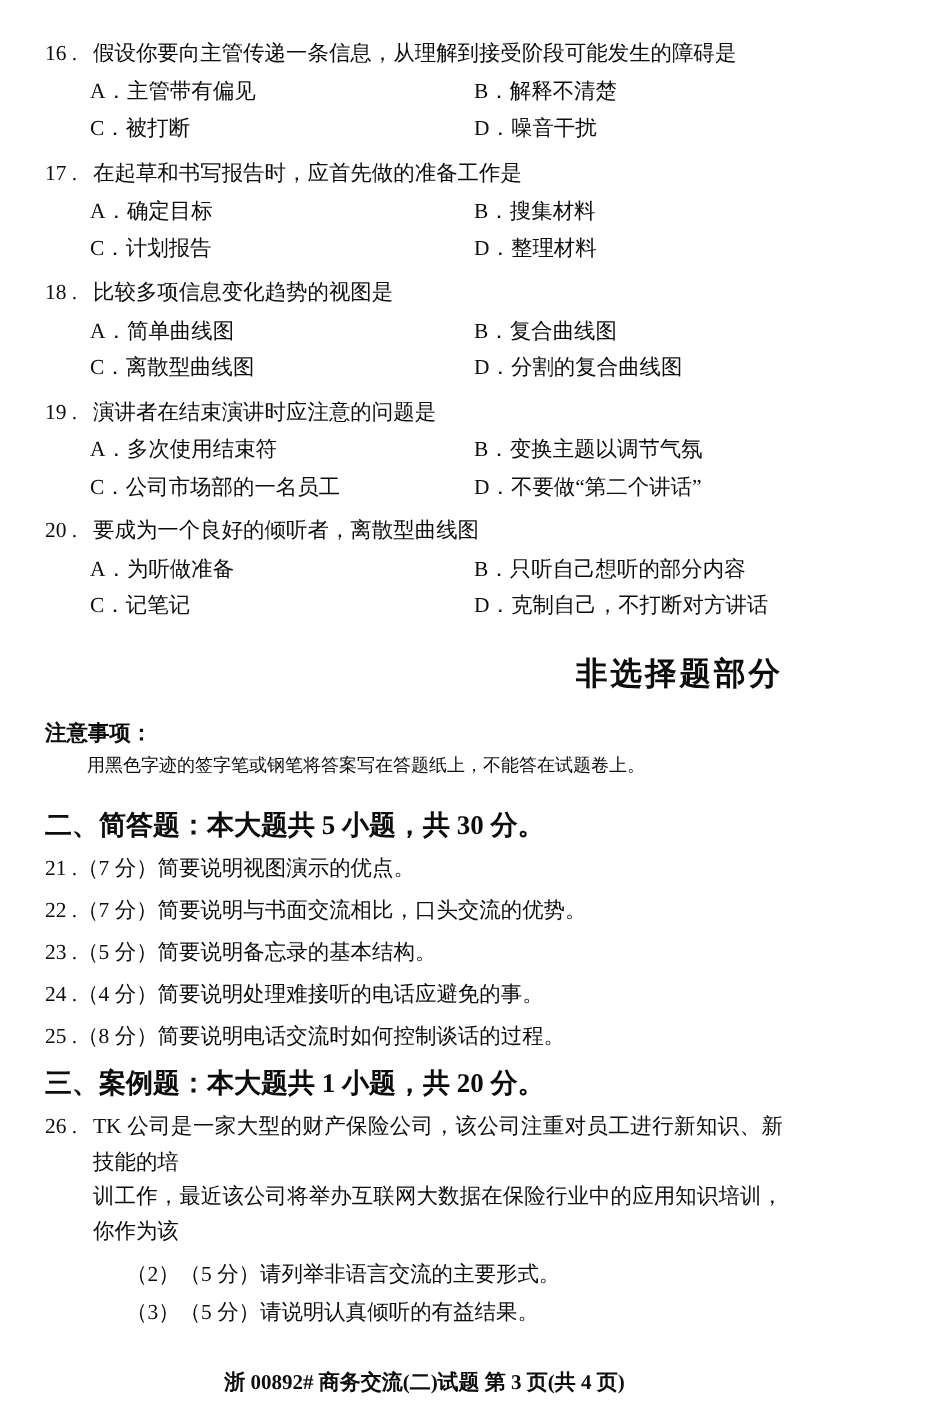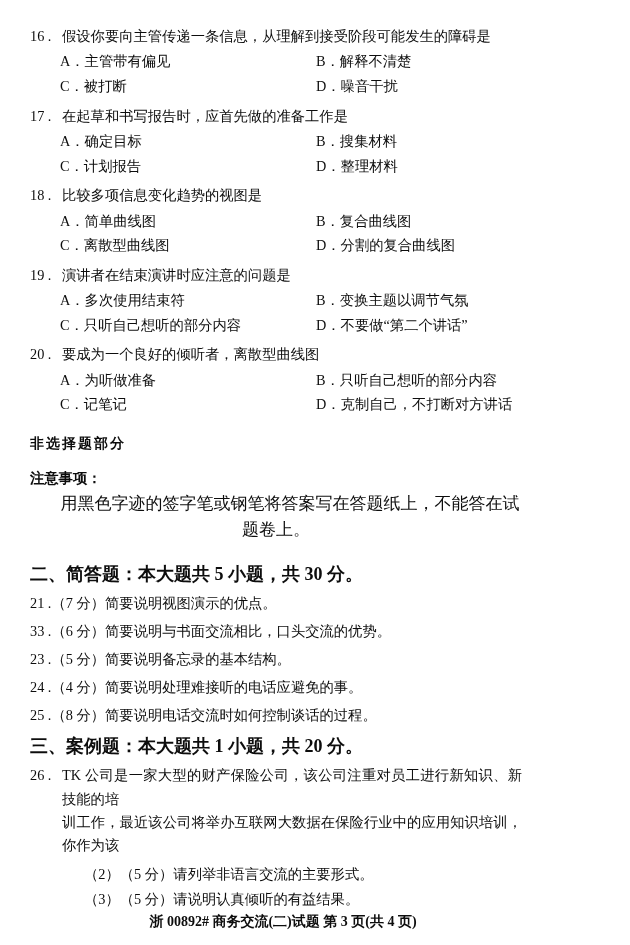--- a/index.html
+++ b/index.html
@@ -51,39 +51,38 @@
     white-space: nowrap;
   }
   .opt-b {
     flex: 1;
     padding-left: 4px;
     white-space: nowrap;
   }
 
   
   .section-title {
-    text-align: left;
-    font-size: 14px;
+    text-align: right;
+    font-size: 21px;
     font-weight: bold;
     letter-spacing: 2px;
     margin: 18px 0 16px 0;
     font-family: "Liberation Serif", "DejaVu Serif", serif;
   }
 
   .notice-label {
     font-size: 14.3px;
     font-weight: bold;
     margin-bottom: 3px;
   }
   .notice-body {
-    font-size: 17px;
+    font-size: 12px;
     text-indent: 28px;
     line-height: 1.55;
     margin-bottom: 18px;
-    text-align: center;
   }
 
   .big-head {
     font-size: 18px;
     margin: 8px 0 6px 0;
   }
   .big-head b {
     font-weight: bold;
   }
 
@@ -189,21 +188,21 @@
   <div class="q">
     <div class="q-stem">
       <span class="q-num">19 .</span><span>演讲者在结束演讲时应注意的问题是</span>
     </div>
     <div class="opts">
       <div class="opt-row">
         <span class="opt-a">A．多次使用结束符</span>
         <span class="opt-b">B．变换主题以调节气氛</span>
       </div>
       <div class="opt-row">
-        <span class="opt-a">C．只听自己想听的部分内容</span>
+        <span class="opt-a">C．公司市场部的一名员工</span>
         <span class="opt-b">D．不要做“第二个讲话”</span>
       </div>
     </div>
   </div>
 
   <div class="q">
     <div class="q-stem">
       <span class="q-num">20 .</span><span>要成为一个良好的倾听者，离散型曲线图</span>
     </div>
     <div class="opts">
@@ -221,21 +220,21 @@
   <div class="section-title">非选择题部分</div>
 
   <div class="notice-label">注意事项：</div>
   <div class="notice-body">用黑色字迹的签字笔或钢笔将答案写在答题纸上，不能答在试题卷上。</div>
 
   <div class="big-head">
     <b>二、简答题：</b><b>本大题共 5 小题，共 30 分。</b>
   </div>
 
   <div class="sub-q">21 .（7 分）简要说明视图演示的优点。</div>
-  <div class="sub-q">33 .（6 分）简要说明与书面交流相比，口头交流的优势。</div>
+  <div class="sub-q">22 .（7 分）简要说明与书面交流相比，口头交流的优势。</div>
   <div class="sub-q">23 .（5 分）简要说明备忘录的基本结构。</div>
   <div class="sub-q">24 .（4 分）简要说明处理难接听的电话应避免的事。</div>
   <div class="sub-q">25 .（8 分）简要说明电话交流时如何控制谈话的过程。</div>
 
   <div class="big-head">
     <b>三、案例题：</b><b>本大题共 1 小题，共 20 分。</b>
   </div>
 
   <div class="case-block">
     <div class="case-first">

